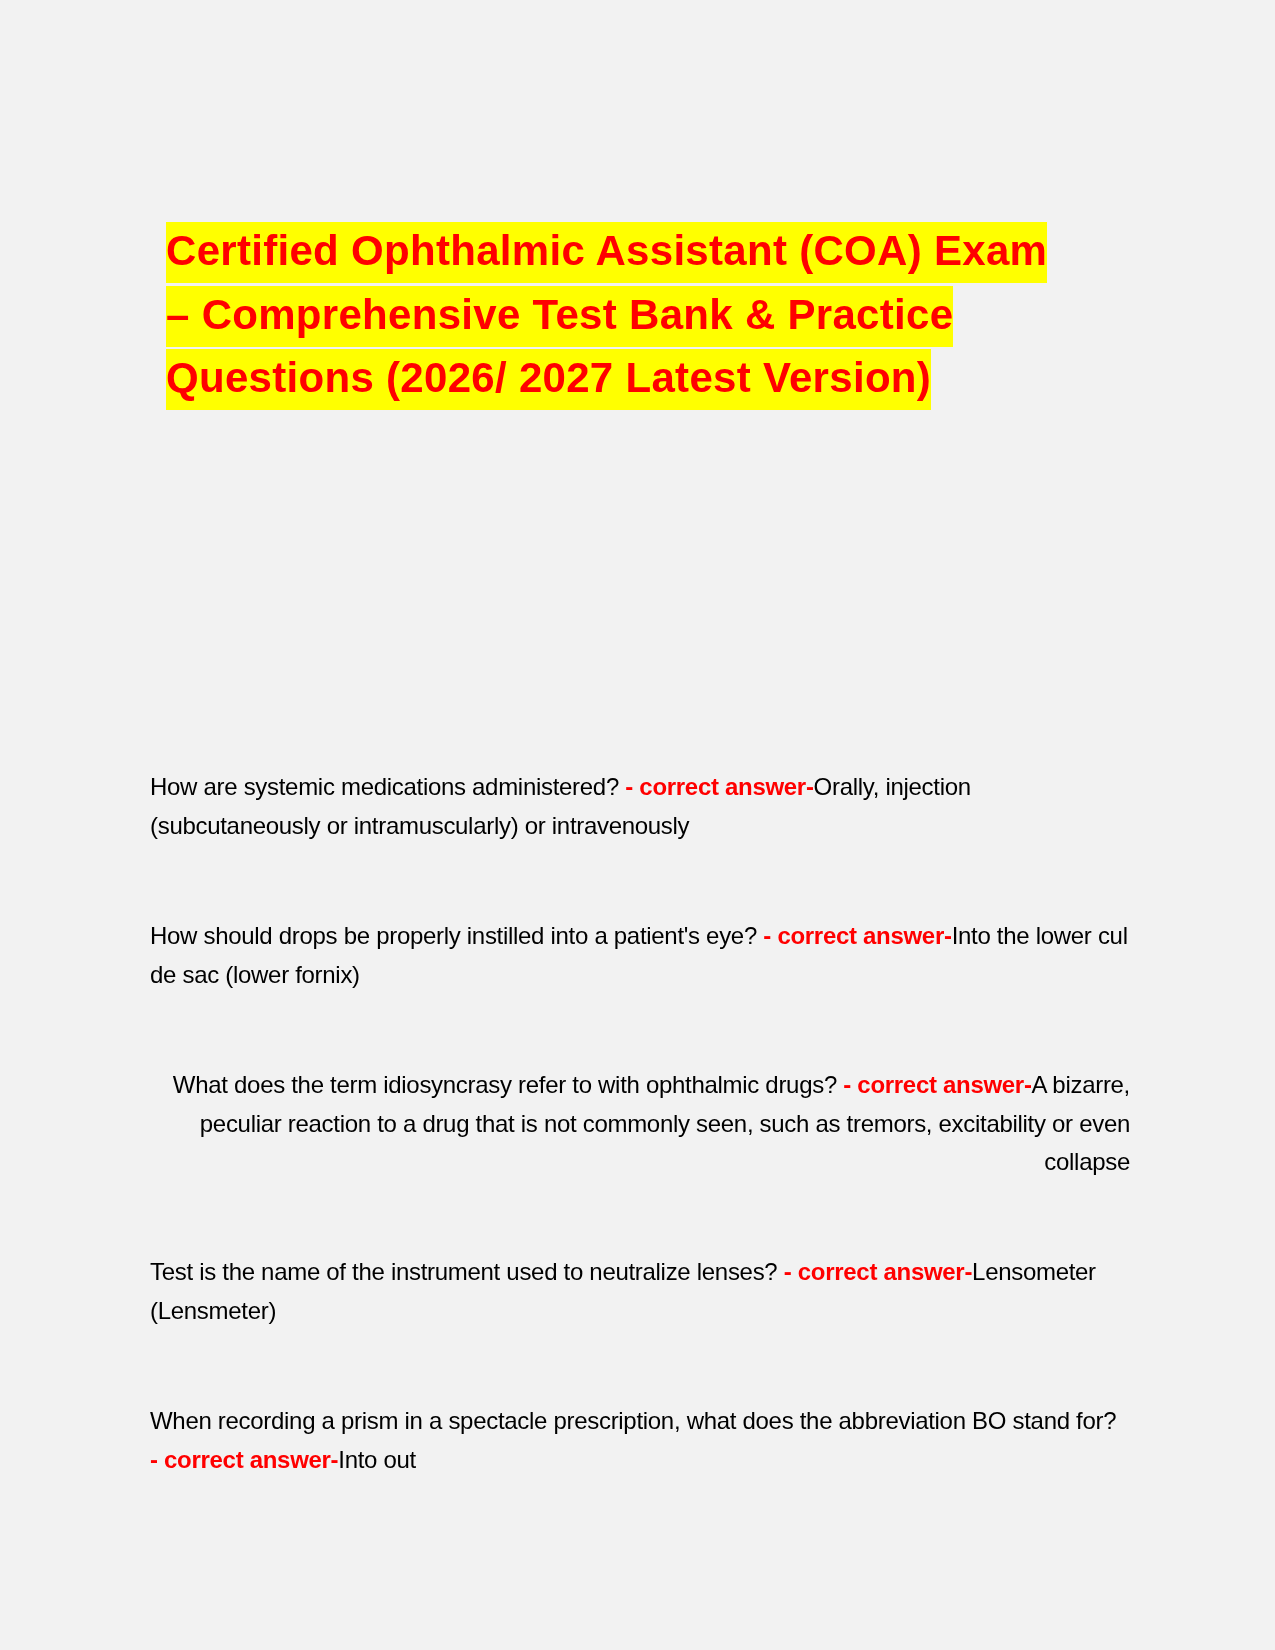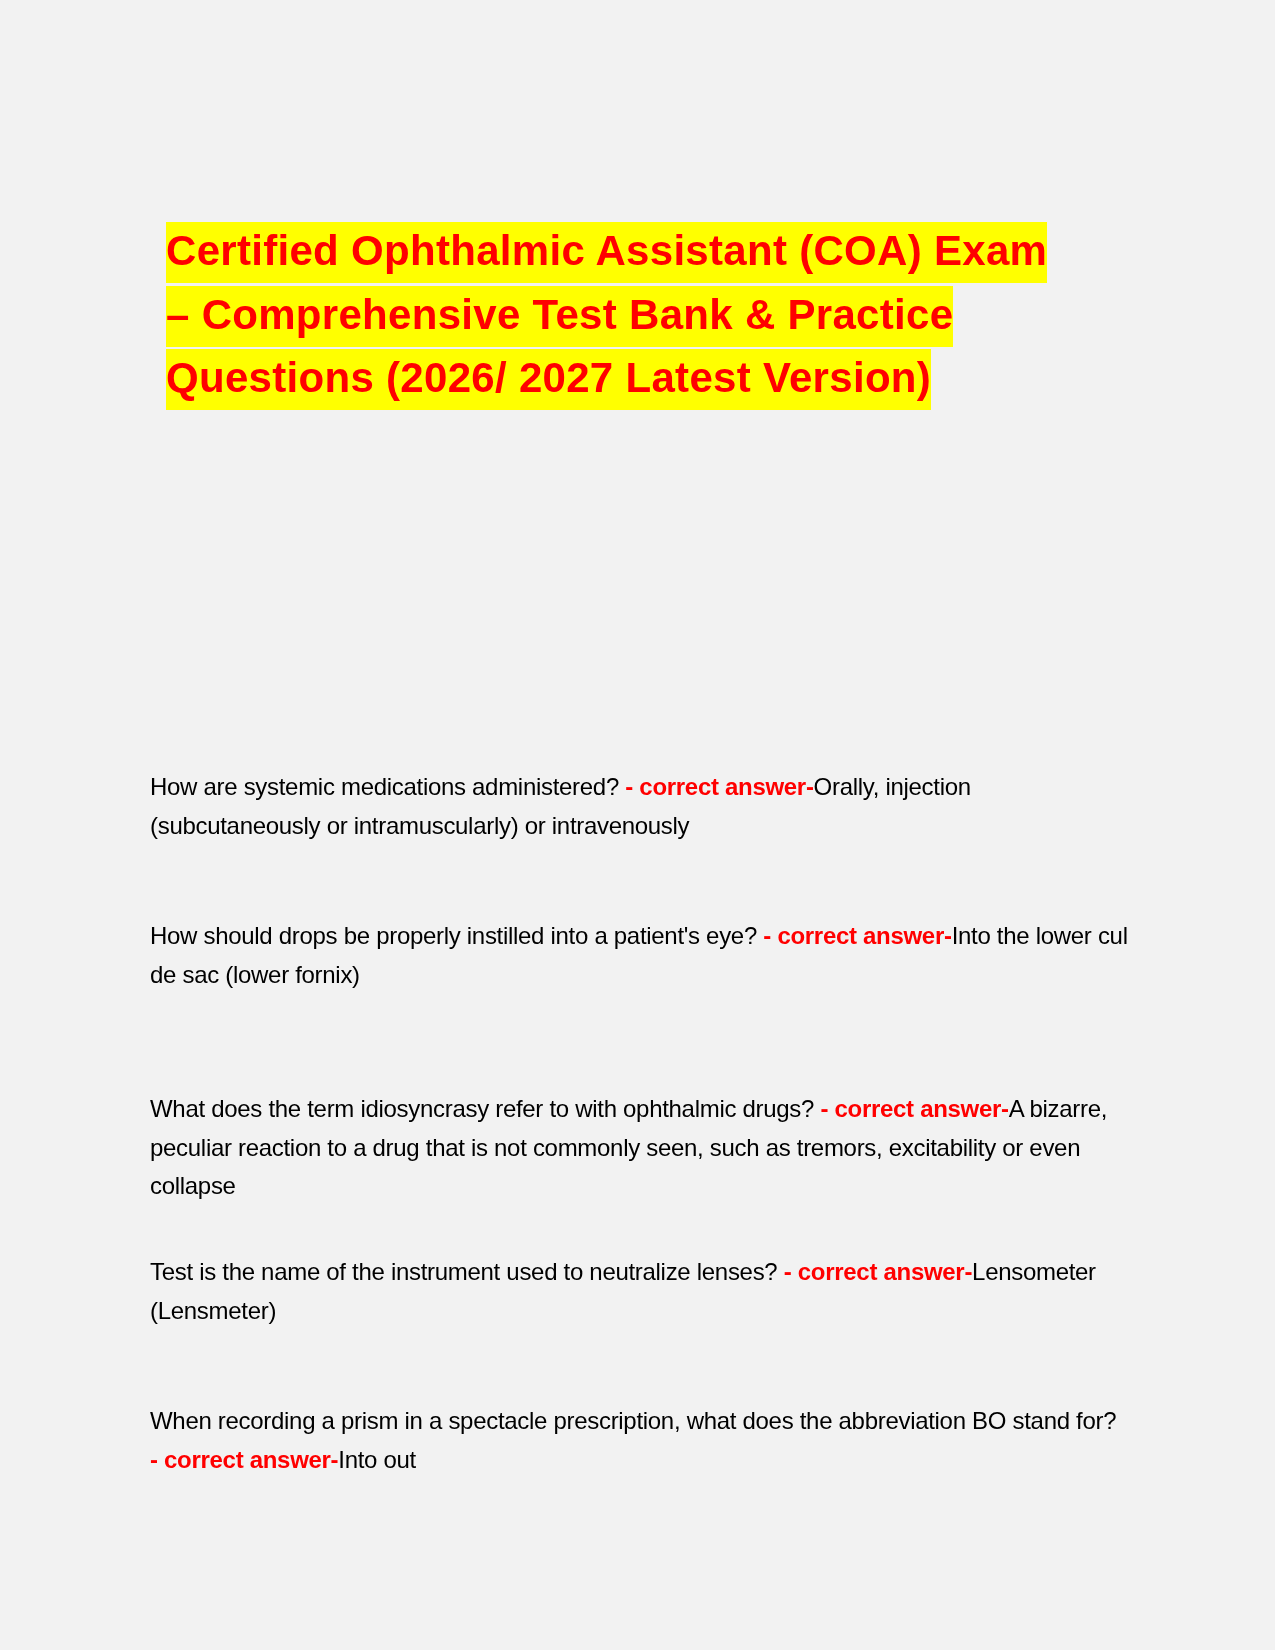--- a/index.html
+++ b/index.html
@@ -58,18 +58,18 @@
 </head>
 <body>
 
 <div class="page">
   <h1 class="title"><span class="hl">Certified Ophthalmic Assistant (COA) Exam – Comprehensive Test Bank &amp; Practice Questions (2026/ 2027 Latest Version)</span></h1>
 
   <p class="qa" style="top: 768px;"><span>How are systemic medications administered? </span><span class="label">- correct answer-</span><span>Orally, injection (subcutaneously or intramuscularly) or intravenously</span></p>
 
   <p class="qa" style="top: 917px;"><span>How should drops be properly instilled into a patient's eye? </span><span class="label">- correct answer-</span><span>Into the lower cul de sac (lower fornix)</span></p>
 
-  <p class="qa" style="top: 1090px;"><span>What does the term idiosyncrasy refer to with ophthalmic drugs? </span><span class="label">- correct answer-</span><span>A bizarre, peculiar reaction to a drug that is not commonly seen, such as tremors, excitability or even collapse</span></p>
+  <p class="qa" style="top: 1066px; text-align: right;"><span>What does the term idiosyncrasy refer to with ophthalmic drugs? </span><span class="label">- correct answer-</span><span>A bizarre, peculiar reaction to a drug that is not commonly seen, such as tremors, excitability or even collapse</span></p>
 
   <p class="qa" style="top: 1253px;"><span>Test is the name of the instrument used to neutralize lenses? </span><span class="label">- correct answer-</span><span>Lensometer (Lensmeter)</span></p>
 
   <p class="qa" style="top: 1402px;"><span>When recording a prism in a spectacle prescription, what does the abbreviation BO stand for? </span><span class="label">- correct answer-</span><span>Into out</span></p>
 </div>
 
 </body></html>

